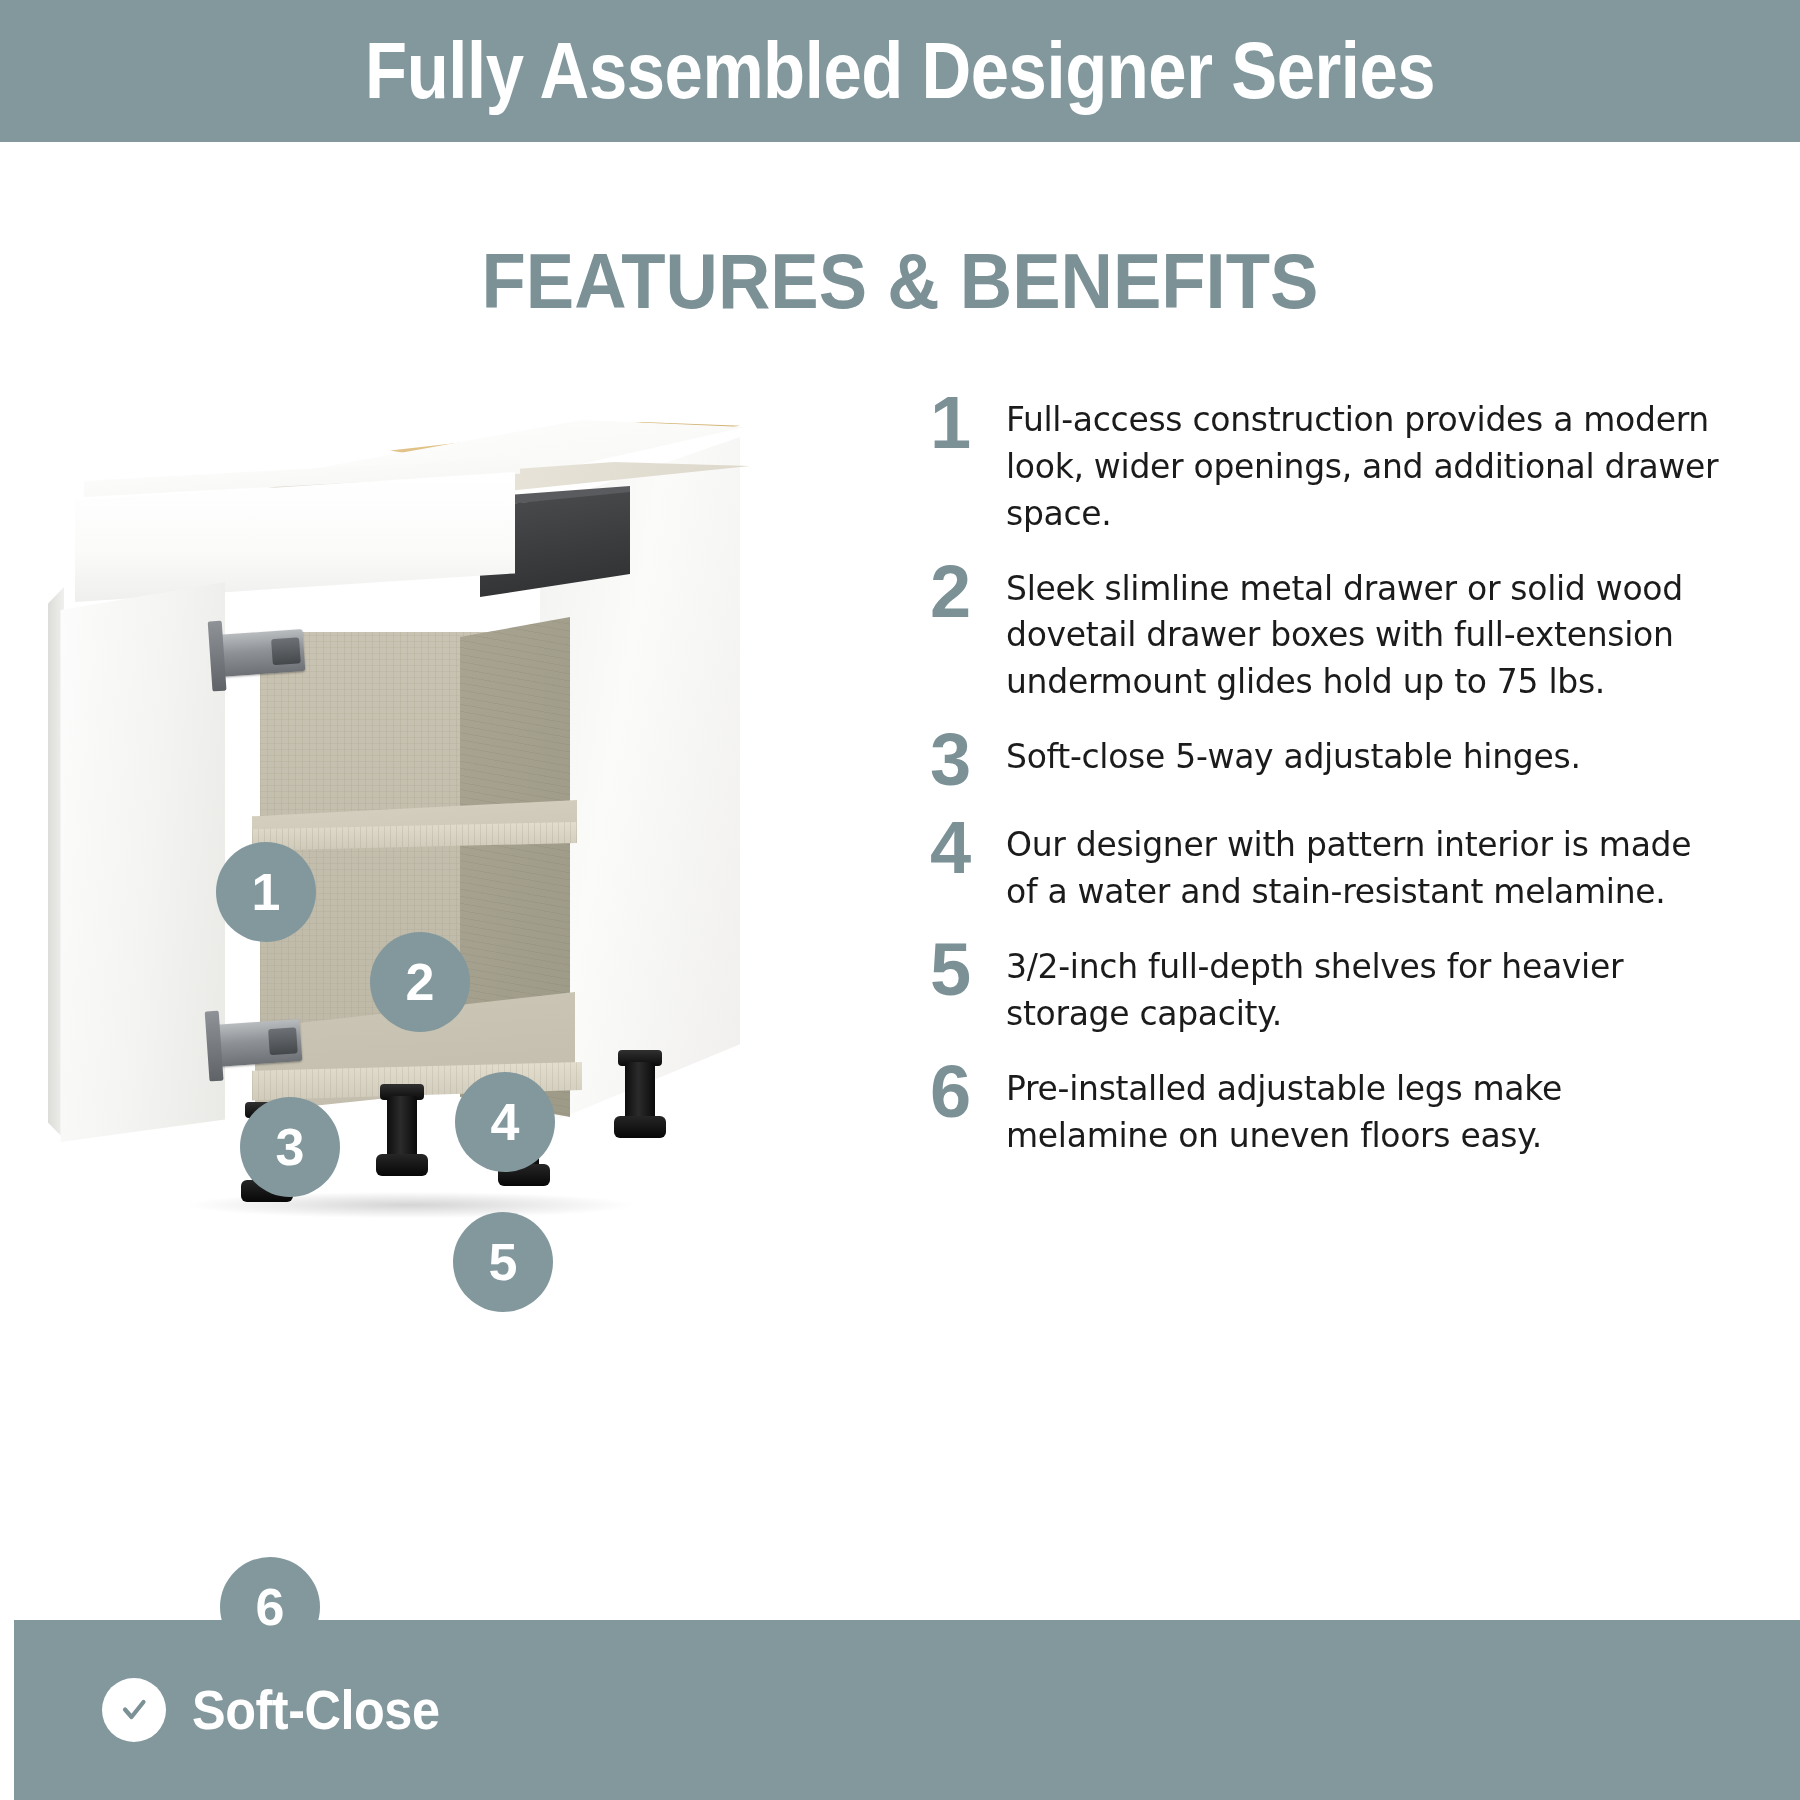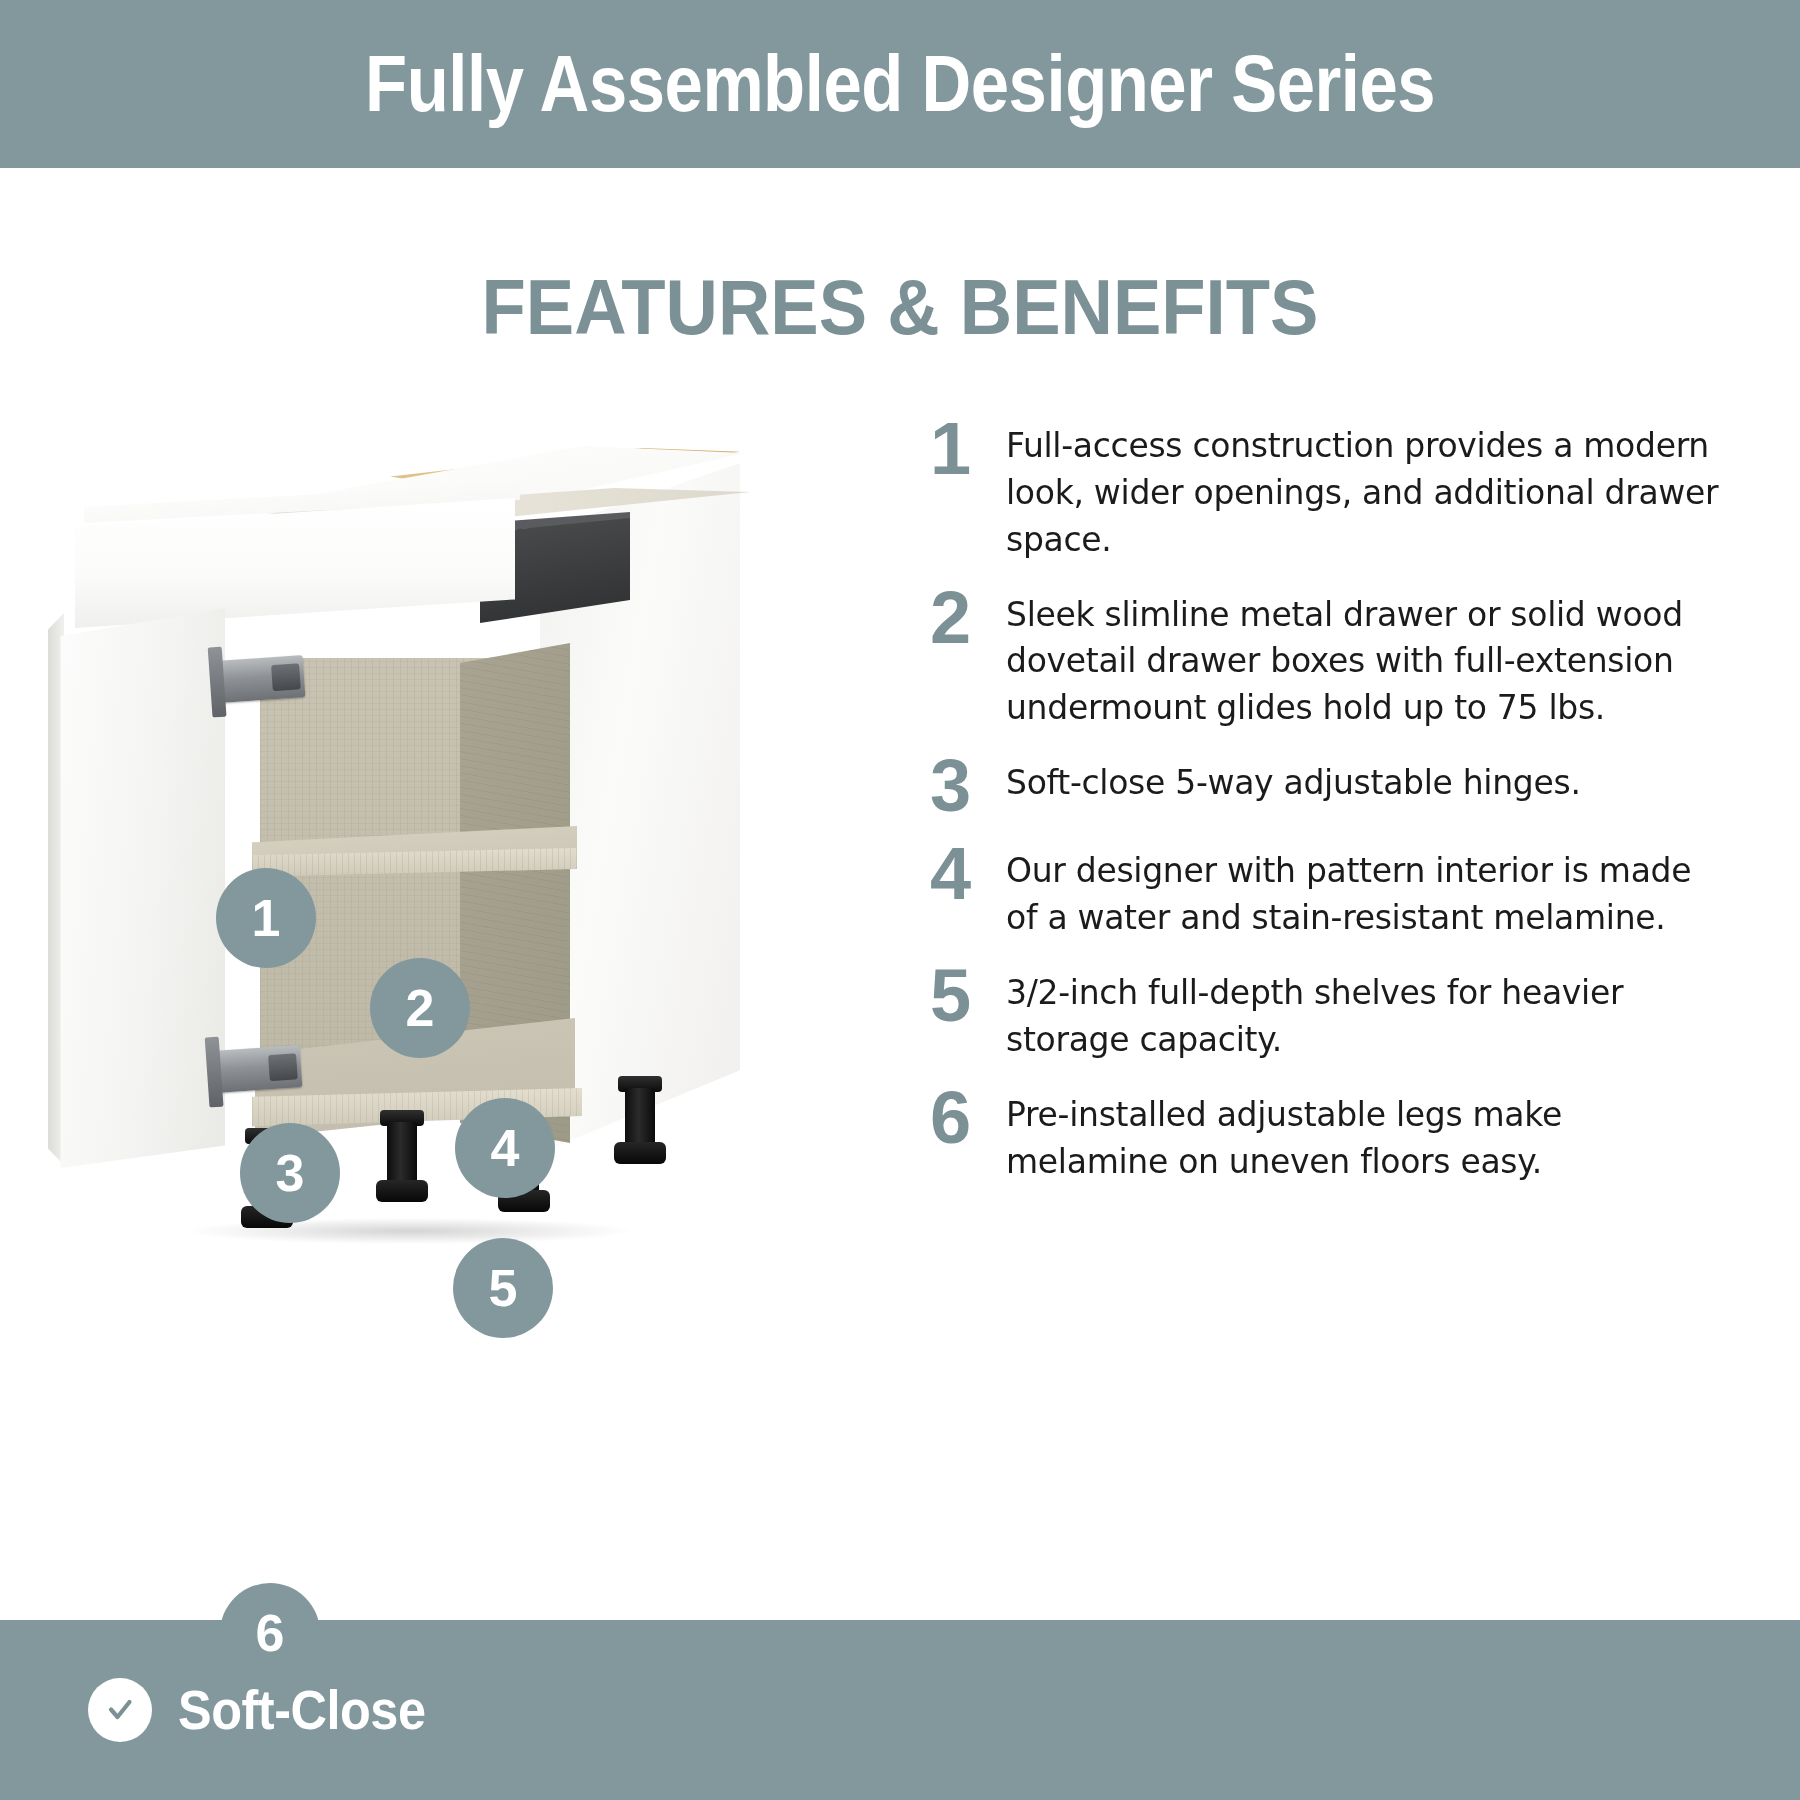--- a/index.html
+++ b/index.html
@@ -7,21 +7,21 @@
     width:1800px;height:1800px;
     background:#ffffff;
     font-family:"Liberation Sans", sans-serif;
     overflow:hidden;
     position:relative;
   }
   .page{position:absolute;inset:0;display:flex;flex-direction:column;}
 
   
   .header{
-    height:168px;
+    height:142px;
     background:#82989d;
     display:flex;align-items:center;justify-content:center;
     flex:0 0 auto;
   }
   .header-title{
     color:#ffffff;
     font-family:"Liberation Sans Narrow","Liberation Sans",sans-serif;
     font-weight:bold;
     font-size:80px;
     letter-spacing:-0.5px;
@@ -264,20 +264,21 @@
     letter-spacing:-0.3px;
   }
 
   
   .footer{
     height:180px;
     background:#82989d;
     flex:0 0 auto;
     display:flex;
     align-items:center;
+    margin-left:14px;
   }
   .footer-item{
     flex:1 1 0;
     display:flex;
     align-items:center;
     justify-content:flex-start;
     padding-left:88px;
     box-sizing:border-box;
   }
   .check-circle{

